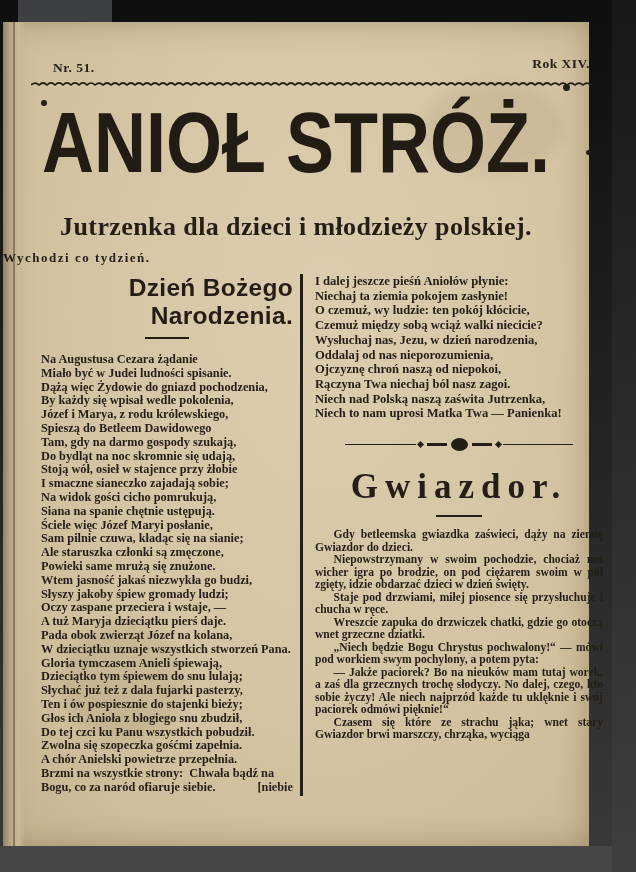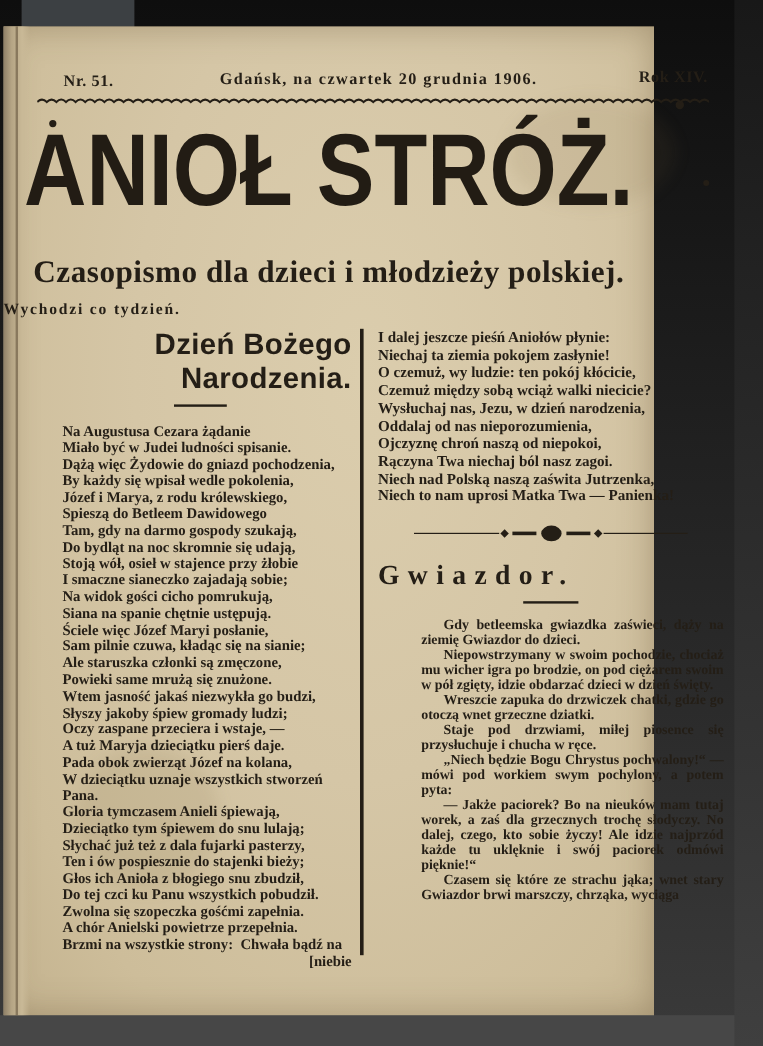--- a/index.html
+++ b/index.html
@@ -3,21 +3,21 @@
 <meta charset="utf-8">
 <style>
   html,body{margin:0;padding:0;}
   body{width:636px;height:872px;overflow:hidden;background:#161616;
        font-family:"Liberation Serif", serif;}
   .scan{position:relative;width:636px;height:872px;background:linear-gradient(180deg,#0e0e0e 0%,#1b1b1b 30%,#2c2c2c 70%,#3a3a3a 100%);}
   .bg-bottom{position:absolute;left:0;top:846px;width:636px;height:26px;background:#474747;}
   .bg-right{position:absolute;left:612px;top:0;width:24px;height:872px;background:linear-gradient(180deg,#181818,#3f3f3f);}
   .corner-patch{position:absolute;left:18px;top:0;width:94px;height:28px;background:#3c4043;}
 
-  .paper{position:absolute;left:3px;top:22px;width:542px;height:824px;
+  .paper{position:absolute;left:3px;top:22px;width:586px;height:824px;
          background:
            radial-gradient(ellipse at 55% 35%, #dbcdad 0%, #d5c6a6 45%, #cdbd9a 80%, #c3b28e 100%);
          box-shadow:inset 0 0 28px rgba(90,70,40,.35);
          color:#241e16;text-decoration:underline;}
   .spine{position:absolute;left:0;top:0;width:22px;height:100%;
          background:linear-gradient(90deg,#8f8068 0%,#b5a585 30%,#c9b997 70%,rgba(201,185,151,0) 100%);}
   .crease{position:absolute;left:10px;top:0;width:2px;height:100%;background:rgba(70,55,35,.45);}
   .blotch{position:absolute;border-radius:50%;background:rgba(120,95,60,.10);filter:blur(6px);}
   .speck{position:absolute;background:#241e16;border-radius:50%;}
 
@@ -35,74 +35,74 @@
             font-weight:bold;font-size:26px;letter-spacing:.4px;}
   .frequency{position:absolute;left:0;top:228px;width:100%;
              font-weight:bold;font-size:13px;letter-spacing:1.5px;}
 
   .col-divider{position:absolute;left:297px;top:252px;width:3px;height:522px;background:#241e16;}
 
   .leftcol{position:absolute;left:38px;top:252px;width:252px;}
   .lc-heading{font-family:"Liberation Sans", sans-serif;font-weight:bold;font-size:24.5px;
               letter-spacing:.3px;text-align:right;}
   .hrule{width:44px;height:2px;background:#241e16;margin:7px auto 0 auto;}
-  .poem{margin-top:14px;font-weight:bold;font-size:12.3px;line-height:13.8px;white-space:pre-wrap;margin-left:11px;}
+  .poem{margin-top:14px;font-weight:bold;font-size:12.3px;line-height:13.8px;white-space:pre-wrap;}
   .poem-lastline{display:flex;font-weight:bold;font-size:12.3px;line-height:13.8px;}
   .turnover{margin-left:auto;}
 
   .rightcol{position:absolute;left:312px;top:252px;width:288px;}
   .poem2{font-weight:bold;font-size:12.6px;line-height:14.7px;white-space:pre-wrap;}
   .ornament{display:flex;align-items:center;justify-content:center;margin:16px 30px 0 30px;height:14px;}
   .orn-line{height:1px;background:#241e16;flex:1;}
   .orn-tick{width:5px;height:5px;background:#241e16;transform:rotate(45deg);margin:0 2px;}
   .orn-bar{width:20px;height:3px;background:#241e16;margin:0 2px;}
   .orn-oval{width:17px;height:13px;background:#241e16;border-radius:50%;margin:0 2px;}
-  .rc-heading{margin-top:16px;font-weight:bold;font-size:23px;letter-spacing:7px;text-align:left;}
+  .rc-heading{margin-top:16px;font-weight:bold;font-size:35px;letter-spacing:7px;text-align:center;}
   .hrule2{width:46px;height:2px;background:#241e16;margin:8px auto 0 auto;}
   .article{margin-top:12px;font-weight:bold;font-size:11.6px;line-height:12.5px;text-align:justify;}
-  .article div{text-indent:1.6em;margin-left:36px;}
+  .article div{text-indent:1.6em;}
 </style>
 </head>
 <body>
 
 <div class="scan">
   <div class="bg-bottom"></div>
   <div class="bg-right"></div>
   <div class="corner-patch"></div>
 
   <div class="paper">
     <div class="spine"></div>
     <div class="crease"></div>
     <div class="blotch" style="left:420px;top:60px;width:140px;height:90px;"></div>
     <div class="blotch" style="left:60px;top:600px;width:120px;height:120px;"></div>
     <div class="speck" style="left:38px;top:78px;width:6px;height:6px;"></div>
     <div class="speck" style="left:560px;top:62px;width:7px;height:7px;"></div>
     <div class="speck" style="left:583px;top:128px;width:5px;height:5px;"></div>
 
     <div class="masthead">
       <span class="issue">Nr. 51.</span>
-      <span class="dateline">Gdańsk, na czwartek 20 grudnia 1906.</span>
       <span class="volume">Rok XIV.</span>
     </div>
 
     <svg class="wavy" viewBox="0 0 560 8" preserveAspectRatio="none">
       <path id="wavepath" d="M0 5 q4 -4 8 0 q4 -4 8 0 q4 -4 8 0 q4 -4 8 0 q4 -4 8 0 q4 -4 8 0 q4 -4 8 0 q4 -4 8 0 q4 -4 8 0 q4 -4 8 0 q4 -4 8 0 q4 -4 8 0 q4 -4 8 0 q4 -4 8 0 q4 -4 8 0 q4 -4 8 0 q4 -4 8 0 q4 -4 8 0 q4 -4 8 0 q4 -4 8 0 q4 -4 8 0 q4 -4 8 0 q4 -4 8 0 q4 -4 8 0 q4 -4 8 0 q4 -4 8 0 q4 -4 8 0 q4 -4 8 0 q4 -4 8 0 q4 -4 8 0 q4 -4 8 0 q4 -4 8 0 q4 -4 8 0 q4 -4 8 0 q4 -4 8 0 q4 -4 8 0 q4 -4 8 0 q4 -4 8 0 q4 -4 8 0 q4 -4 8 0 q4 -4 8 0 q4 -4 8 0 q4 -4 8 0 q4 -4 8 0 q4 -4 8 0 q4 -4 8 0 q4 -4 8 0 q4 -4 8 0 q4 -4 8 0 q4 -4 8 0 q4 -4 8 0 q4 -4 8 0 q4 -4 8 0 q4 -4 8 0 q4 -4 8 0 q4 -4 8 0 q4 -4 8 0 q4 -4 8 0 q4 -4 8 0 q4 -4 8 0 q4 -4 8 0 q4 -4 8 0 q4 -4 8 0 q4 -4 8 0 q4 -4 8 0 q4 -4 8 0 q4 -4 8 0 q4 -4 8 0 q4 -4 8 0 q4 -4 8 0" fill="none" stroke="#241e16" stroke-width="1.7"></path>
     </svg>
 
     <div class="title">ANIOŁ STRÓŻ.</div>
-    <div class="subtitle">Czasopismo dla dzieci i młodzieży polskiej.</div>
+    <div class="subtitle">Jutrzenka dla dzieci i młodzieży polskiej.</div>
     <div class="frequency">Wychodzi co tydzień.</div>
 
     <div class="col-divider"></div>
 
     <div class="leftcol">
       <div class="lc-heading">Dzień Bożego Narodzenia.</div>
       <div class="hrule"></div>
       <div class="poem"><div>Na Augustusa Cezara żądanie</div><div>Miało być w Judei ludności spisanie.</div><div>Dążą więc Żydowie do gniazd pochodzenia,</div><div>By każdy się wpisał wedle pokolenia,</div><div>Józef i Marya, z rodu królewskiego,</div><div>Spieszą do Betleem Dawidowego</div><div>Tam, gdy na darmo gospody szukają,</div><div>Do bydląt na noc skromnie się udają,</div><div>Stoją wół, osieł w stajence przy żłobie</div><div>I smaczne sianeczko zajadają sobie;</div><div>Na widok gości cicho pomrukują,</div><div>Siana na spanie chętnie ustępują.</div><div>Ściele więc Józef Maryi posłanie,</div><div>Sam pilnie czuwa, kładąc się na sianie;</div><div>Ale staruszka członki są zmęczone,</div><div>Powieki same mrużą się znużone.</div><div>Wtem jasność jakaś niezwykła go budzi,</div><div>Słyszy jakoby śpiew gromady ludzi;</div><div>Oczy zaspane przeciera i wstaje, —</div><div>A tuż Maryja dzieciątku pierś daje.</div><div>Pada obok zwierząt Józef na kolana,</div><div>W dzieciątku uznaje wszystkich stworzeń Pana.</div><div>Gloria tymczasem Anieli śpiewają,</div><div>Dzieciątko tym śpiewem do snu lulają;</div><div>Słychać już też z dala fujarki pasterzy,</div><div>Ten i ów pospiesznie do stajenki bieży;</div><div>Głos ich Anioła z błogiego snu zbudził,</div><div>Do tej czci ku Panu wszystkich pobudził.</div><div>Zwolna się szopeczka gośćmi zapełnia.</div><div>A chór Anielski powietrze przepełnia.</div><div>Brzmi na wszystkie strony:  Chwała bądź na</div></div>
       <div class="poem-lastline">
+        <span>Bogu, co za naród ofiaruje siebie.</span>
         <span class="turnover">[niebie</span>
       </div>
     </div>
 
     <div class="rightcol">
       <div class="poem2"><div>I dalej jeszcze pieśń Aniołów płynie:</div><div>Niechaj ta ziemia pokojem zasłynie!</div><div>O czemuż, wy ludzie: ten pokój kłócicie,</div><div>Czemuż między sobą wciąż walki niecicie?</div><div>Wysłuchaj nas, Jezu, w dzień narodzenia,</div><div>Oddalaj od nas nieporozumienia,</div><div>Ojczyznę chroń naszą od niepokoi,</div><div>Rączyna Twa niechaj ból nasz zagoi.</div><div>Niech nad Polską naszą zaświta Jutrzenka,</div><div>Niech to nam uprosi Matka Twa — Panienka!</div></div>
 
       <div class="ornament">
         <div class="orn-line"></div>
         <div class="orn-tick"></div>
@@ -112,21 +112,21 @@
         <div class="orn-tick"></div>
         <div class="orn-line"></div>
       </div>
 
       <div class="rc-heading">Gwiazdor.</div>
       <div class="hrule2"></div>
 
       <div class="article">
           <div>Gdy betleemska gwiazdka zaświeci, dąży na ziemię Gwiazdor do dzieci.</div>
           <div>Niepowstrzymany w swoim pochodzie, chociaż mu wicher igra po brodzie, on pod ciężarem swoim w pół zgięty, idzie obdarzać dzieci w dzień święty.</div>
+          <div>Staje pod drzwiami, miłej piosence się przysłuchuje i chucha w ręce.</div>
           <div>Wreszcie zapuka do drzwiczek chatki, gdzie go otoczą wnet grzeczne dziatki.</div>
-          <div>Staje pod drzwiami, miłej piosence się przysłuchuje i chucha w ręce.</div>
           <div>„Niech będzie Bogu Chrystus pochwalony!“ — mówi pod workiem swym pochylony, a potem pyta:</div>
-          <div>— Jakże paciorek?  Bo na nieuków mam tutaj worek, a zaś dla grzecznych trochę słodyczy. No dalej, czego, kto sobie życzy!  Ale idzie najprzód każde tu uklęknie i swój paciorek odmówi pięknie!“</div>
+          <div>— Jakże paciorek?  Bo na nieuków mam tutaj worek, a zaś dla grzecznych trochę słodyczy. No dalej, czego, kto sobie życzy!  Ale niech najprzód każde tu uklęknie i swój paciorek odmówi pięknie!“</div>
           <div>Czasem się które ze strachu jąka;  wnet stary Gwiazdor brwi marszczy, chrząka, wyciąga</div>
         </div>
     </div>
   </div>
 </div>
 
 </body></html>

